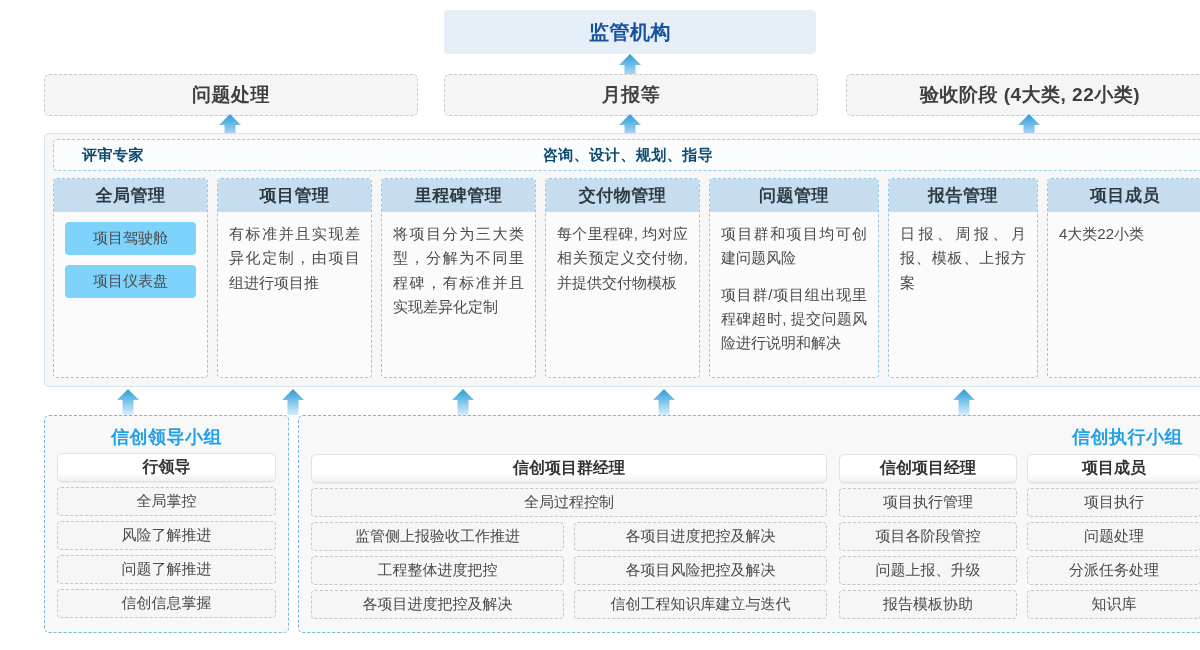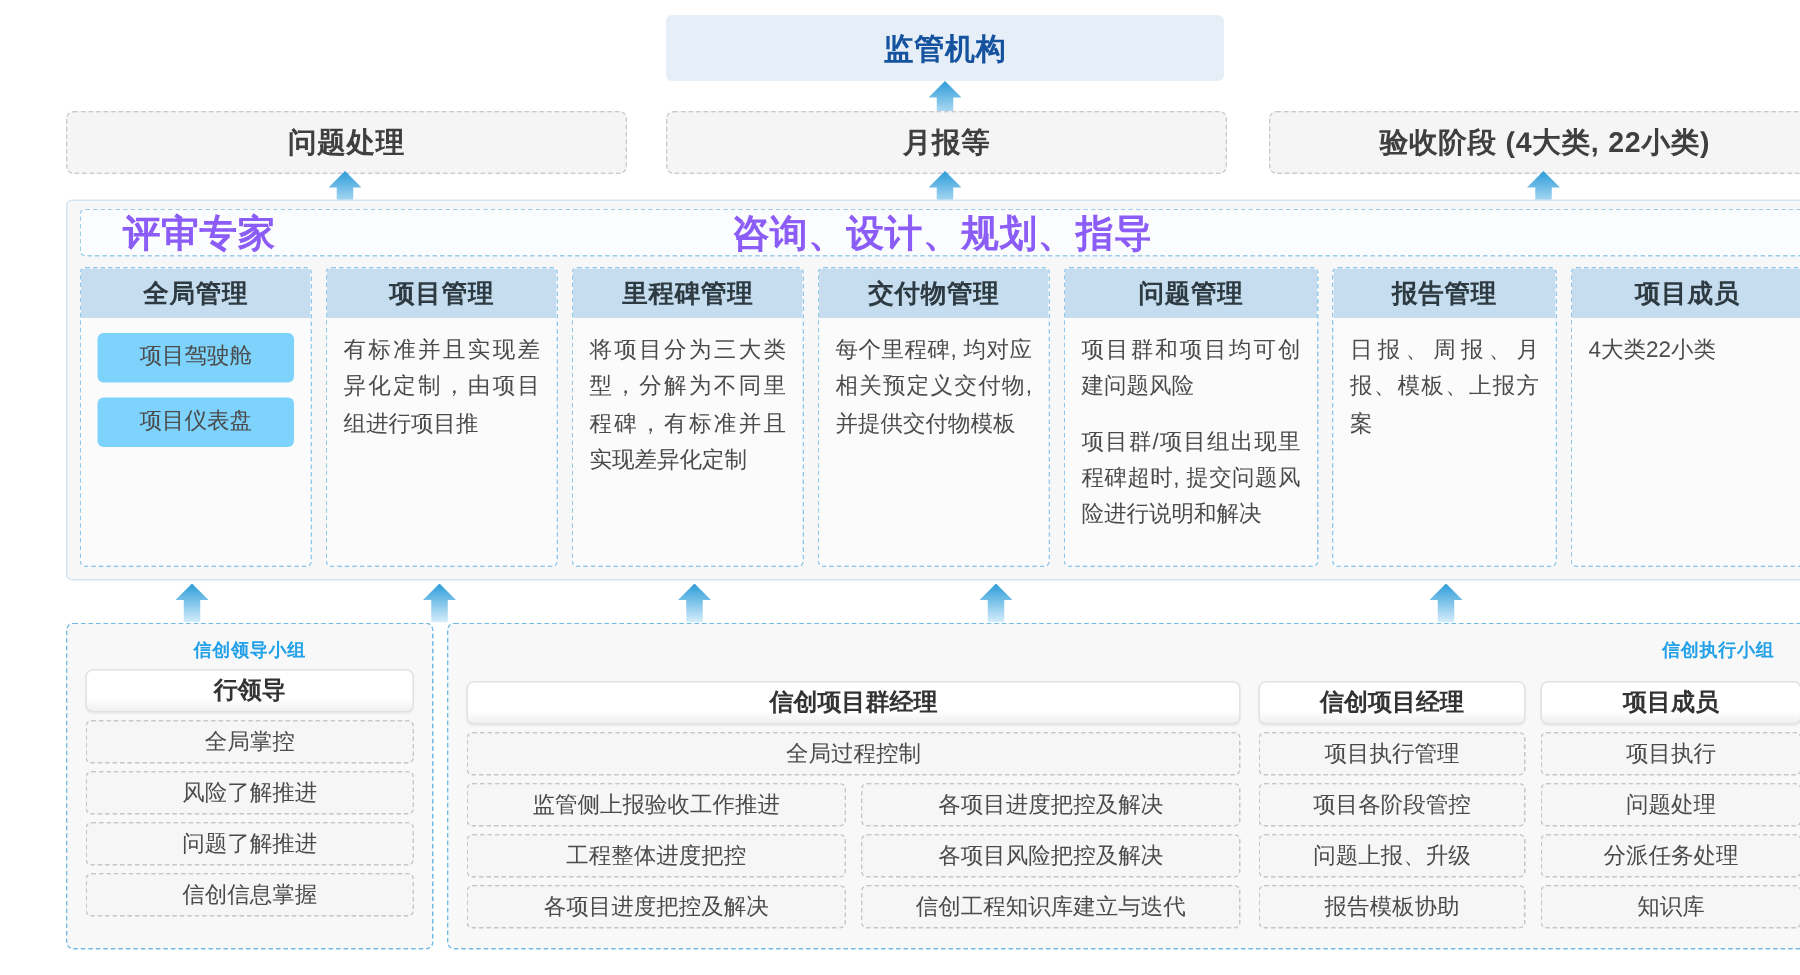--- a/index.html
+++ b/index.html
@@ -47,21 +47,21 @@
   }
   .band-header{
     position:absolute;
     border:1px dashed #9ecbea;
     border-radius:4px;
     background:#fbfcfd;
     display:flex;align-items:center;
     box-sizing:border-box;
   }
   .band-header .ttl{
-    font-size:25px;font-weight:bold;color:#8b5cf6;letter-spacing:.5px;
+    font-size:15px;font-weight:bold;color:#0c4a6e;letter-spacing:.5px;
   }
   .ttl-left{margin-left:28px;}
 
   
   .card{
     position:absolute;
     border:1px dashed #8fc8ea;
     border-radius:4px;
     background:#fbfbfb;
     box-sizing:border-box;
@@ -93,21 +93,21 @@
 
   
   .group{
     position:absolute;
     border:1px dashed #72b9e4;
     border-radius:5px;
     background:#f8f8f8;
     box-sizing:border-box;
   }
   .group-title{
-    font-size:12px;font-weight:bold;color:#22a0e8;letter-spacing:.5px;
+    font-size:18px;font-weight:bold;color:#22a0e8;letter-spacing:.5px;
     text-align:center;
     margin-top:9px;
   }
   .group-title.right{text-align:right;padding-right:28px;}
   .role-head{
     background:linear-gradient(#ffffff,#ffffff 70%,#f0f0f0);
     border:1px solid #e2e2e2;
     border-radius:5px;
     height:27px;
     display:flex;align-items:center;justify-content:center;

